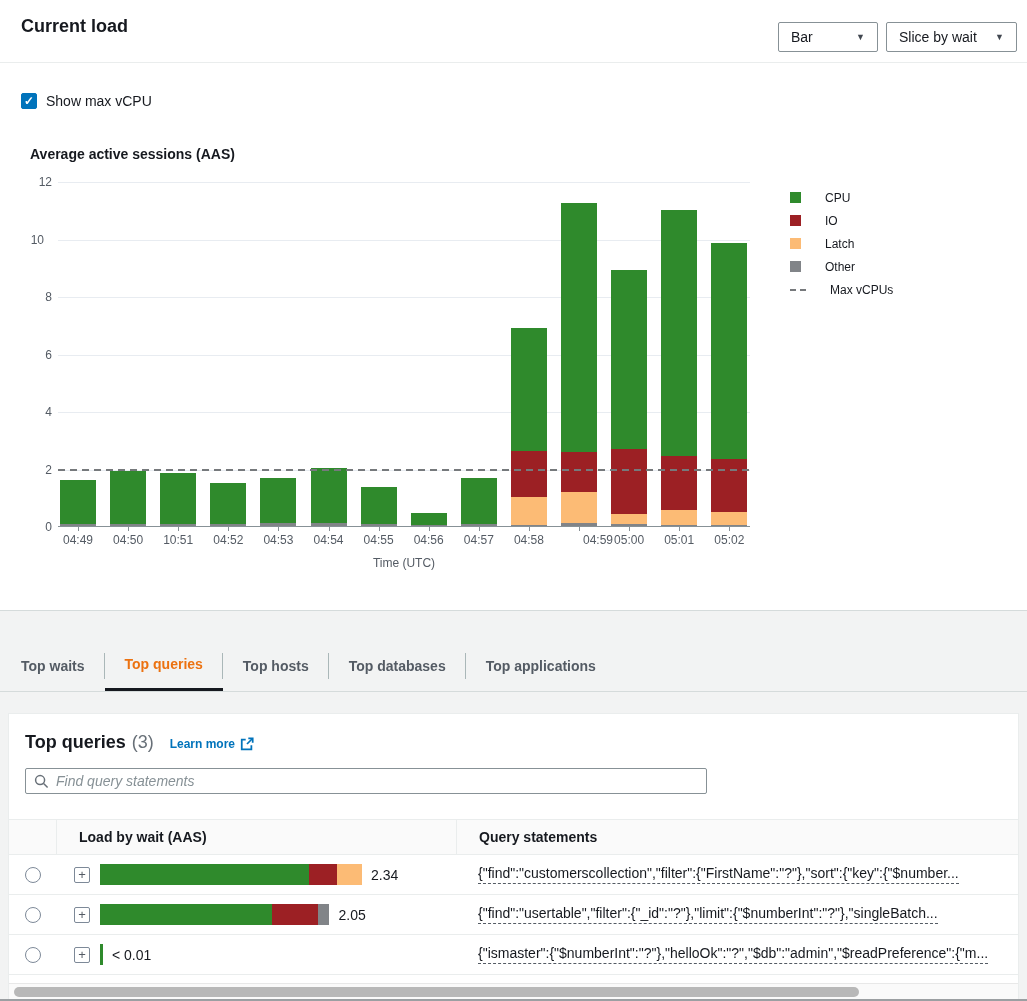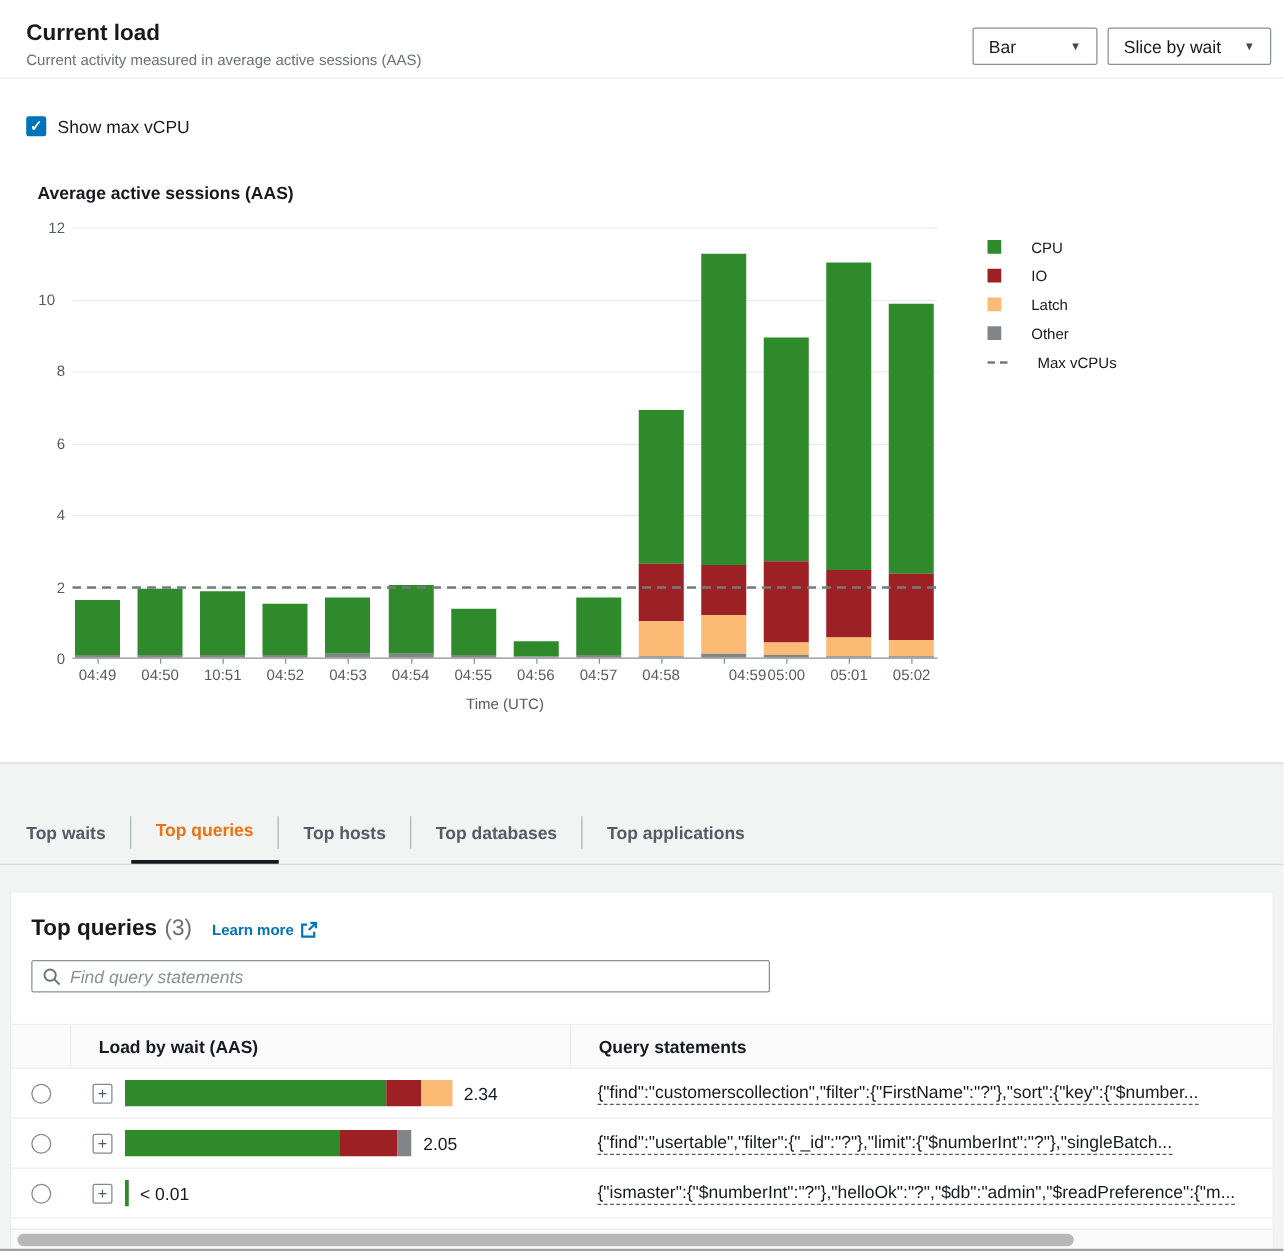--- a/index.html
+++ b/index.html
@@ -56,21 +56,21 @@
   .tab:not(:last-child)::after { content:""; position:absolute; right:0; top:10px; height:26px; width:1px; background:#aab7b8; }
   .tab.active { color:#ec7211; border-bottom:3px solid #16191f; line-height:43px; }
   
   .card { position:absolute; top:102px; left:8px; right:8px; bottom:0; background:#fff;
     border:1px solid #eaeded; border-bottom:none; }
   .card-head { margin:18px 16px 0; display:flex; align-items:baseline; }
   .card-title { font-size:18px; font-weight:bold; color:#16191f; }
   .card-count { font-size:18px; color:#687078; font-weight:normal; margin-left:6px; }
   .learn-more { margin-left:16px; display:flex; align-items:center; gap:5px; font-size:12px; font-weight:bold;
     color:#0073bb; cursor:pointer; }
-  .search-box { margin:15px 16px 0; width:591px; height:26px; border:1px solid #879196; border-radius:2px;
+  .search-box { margin:15px 16px 0; width:682px; height:26px; border:1px solid #879196; border-radius:2px;
     display:flex; align-items:center; padding:0 8px; background:#fff; }
   .search-box input { border:none; outline:none; flex:1; font-size:14px; font-style:italic; color:#444;
     font-family:"Liberation Sans", sans-serif; margin-left:7px; background:transparent; }
   .search-box input::placeholder { color:#879196; font-style:italic; }
   
   .tbl { margin-top:25px; }
   .tbl-head { display:flex; height:36px; background:#fafafa; border-top:1px solid #eaeded; border-bottom:1px solid #eaeded;
     align-items:center; font-size:14px; font-weight:bold; color:#16191f; }
   .col-sel { width:47px; flex:none; display:flex; justify-content:center; align-items:center; }
   .col-load { width:400px; flex:none; display:flex; align-items:center; padding-left:22px; }
@@ -90,21 +90,20 @@
   .hthumb { position:absolute; top:3px; left:5px; width:845px; height:10px; background:#b8b8b8; border-radius:5px; cursor:pointer; }
   .bottom-edge { position:absolute; left:0; right:0; bottom:0; height:2px; background:#9b9fa2; }
 </style>
 </head>
 <body>
 
 <div class="app">
 
   <div class="hdr">
     <div class="hdr-title">Current load</div>
-    <div class="hdr-sub">Current activity measured in average active sessions (AAS)</div>
     <div class="hdr-controls">
       <div class="dropdown dd-bar">
         <span>Bar</span>
         <span class="caret">▼</span>
       </div>
       <div class="dropdown dd-slice">
         <span>Slice by wait</span>
         <span class="caret">▼</span>
       </div>
     </div>

